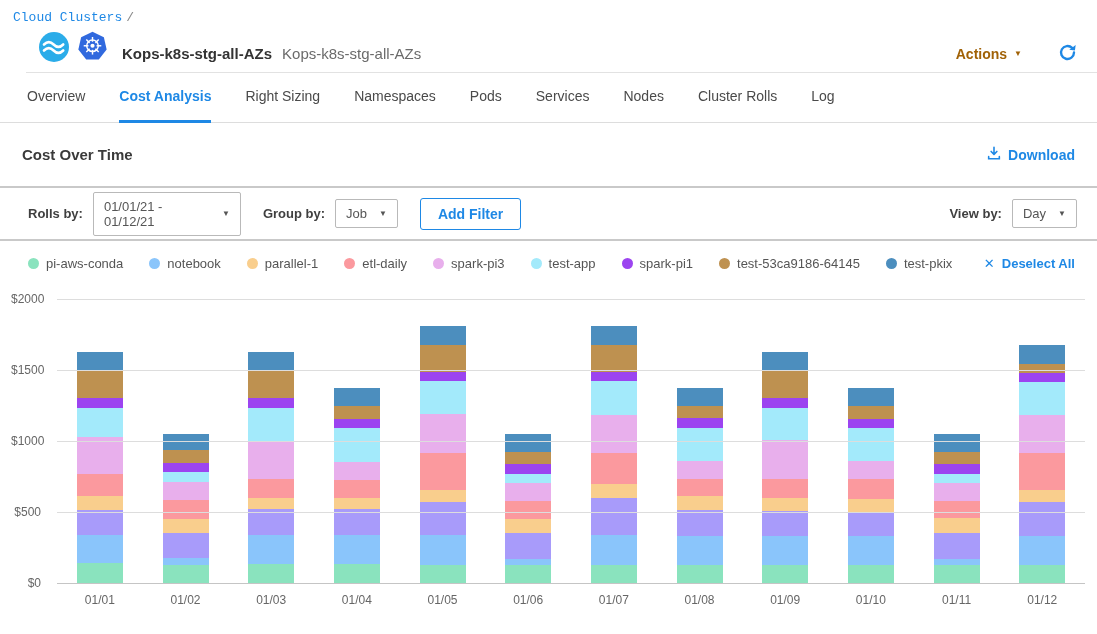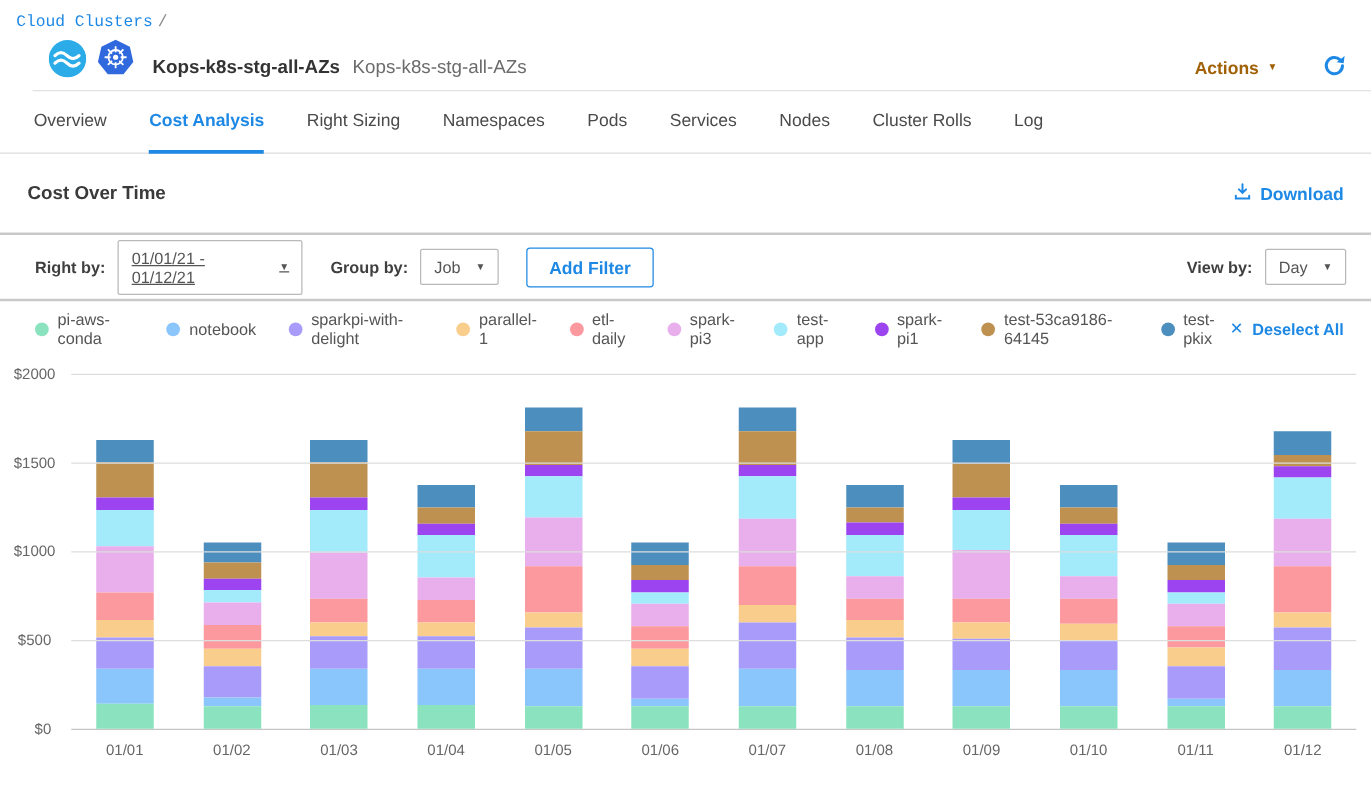--- a/index.html
+++ b/index.html
@@ -26,21 +26,21 @@
   .section-head { display:flex; align-items:center; padding:0 22px; height:65px; border-bottom:2px solid #c9c9c9; }
   .section-head h2 { font-size:15px; color:#3a3a3a; }
   .section-head .spacer { flex:1; }
   .download { display:flex; align-items:center; gap:6px; color:#1E88E5; font-weight:bold; font-size:14px; cursor:pointer; }
 
   .filter-row { display:flex; align-items:center; height:53px; padding:0 20px 0 28px; border-bottom:2px solid #c9c9c9; }
   .flabel { font-size:13px; font-weight:bold; color:#3f3f3f; margin-right:10px; }
   .select { display:flex; align-items:center; gap:12px; border:1px solid #b9b9b9; border-radius:2px; background:#fff;
             padding:6px 10px; font-size:13px; color:#555; cursor:pointer; }
   .select .caret { color:#555; }
-  .sel-date { width:148px; justify-content:space-between; margin-right:22px;text-decoration:underline; }
+  .sel-date { width:148px; justify-content:space-between; margin-right:22px; }
   .sel-group { margin-right:22px; }
   .btn-outline { border:1px solid #1E88E5; color:#1E88E5; font-weight:bold; font-size:14px; background:#fff;
                  border-radius:3px; padding:7px 17px; cursor:pointer; }
   .filter-row .spacer { flex:1; }
 
   .legend-row { display:flex; align-items:center; padding:0 22px 0 28px; height:44px; }
   .legend-items { display:flex; align-items:center; gap:26px; flex:1; }
   .legend-item { display:flex; align-items:center; gap:7px; font-size:13px; color:#555; cursor:pointer; }
   .dot { width:11px; height:11px; border-radius:50%; flex:0 0 auto; }
   .deselect { display:flex; align-items:center; gap:7px; color:#1E88E5; font-weight:bold; font-size:13px; cursor:pointer; }
@@ -126,21 +126,21 @@
       <svg width="16" height="16" viewBox="0 0 24 24">
         <path d="M12 3.5v10.5m0 0l-4.3-4.3M12 14l4.3-4.3" stroke="#1E88E5" stroke-width="2.4" fill="none" stroke-linecap="round" stroke-linejoin="round"></path>
         <path d="M4 17.5v3.2h16v-3.2" stroke="#1E88E5" stroke-width="2.4" fill="none" stroke-linecap="round"></path>
       </svg>
     </span>
     <span>Download</span>
   </span>
 </div>
 
 <div class="filter-row">
-  <span class="flabel">Right by:</span>
+  <span class="flabel">Rolls by:</span>
   <span class="select sel-date">
     <span>01/01/21 - 01/12/21</span>
     <span class="caret">▼</span>
   </span>
   <span class="flabel">Group by:</span>
   <span class="select sel-group">
     <span>Job</span>
     <span class="caret">▼</span>
   </span>
   <button class="btn-outline">Add Filter</button>
@@ -154,24 +154,20 @@
 
 <div class="legend-row">
   <div class="legend-items" id="legend">
       <span class="legend-item">
         <span class="dot" style="background: rgb(138, 227, 190);"></span>
         <span>pi-aws-conda</span>
       </span>
       <span class="legend-item">
         <span class="dot" style="background: rgb(138, 197, 251);"></span>
         <span>notebook</span>
-      </span>
-      <span class="legend-item">
-        <span class="dot" style="background: rgb(168, 155, 250);"></span>
-        <span>sparkpi-with-delight</span>
       </span>
       <span class="legend-item">
         <span class="dot" style="background: rgb(249, 206, 141);"></span>
         <span>parallel-1</span>
       </span>
       <span class="legend-item">
         <span class="dot" style="background: rgb(251, 153, 158);"></span>
         <span>etl-daily</span>
       </span>
       <span class="legend-item">

